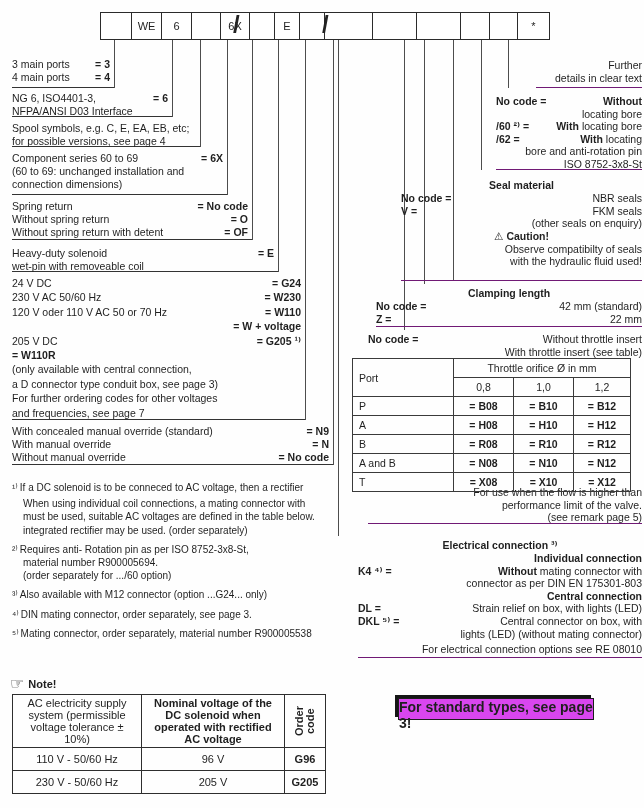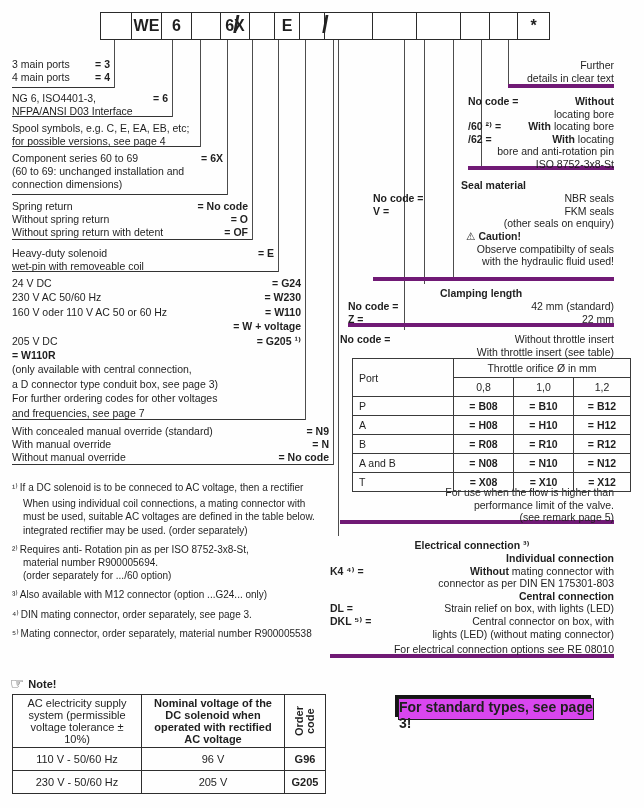--- a/index.html
+++ b/index.html
@@ -1,32 +1,32 @@
 <!DOCTYPE html>
 <html><head>
 <meta charset="utf-8">
 <style>
   html,body{margin:0;padding:0;background:#e8e8e8;}
   .page{position:relative;width:644px;height:808px;background:#fefefe;overflow:hidden;
         font-family:"Liberation Sans","DejaVu Sans",sans-serif;color:#1f1f1f;font-size:10.5px;}
   
   .cellrow{position:absolute;left:100px;top:12px;display:flex;}
   .cbox{height:26px;border:1px solid #2b2b2b;margin-left:-1px;display:flex;align-items:center;
-        justify-content:center;font-weight:bold;font-size:16px;background:#fff;box-sizing:content-box;}
+        justify-content:center;font-weight:normal;font-size:11px;background:#fff;box-sizing:content-box;}
   .cbox:first-child{margin-left:0;}
   .slash{position:absolute;font-size:24px;font-weight:bold;top:11px;color:#222;}
   
   .vline{position:absolute;width:1px;background:#4d4d4d;top:40px;}
   
   .lsec{position:absolute;left:12px;border-bottom:1px solid #333;box-sizing:border-box;padding-top:2px;}
   .lrow{display:flex;justify-content:space-between;line-height:13px;white-space:nowrap;padding-right:4px;}
   .lrow .c{font-weight:bold;}
   .lsec.volt .lrow{line-height:14.4px;}
   
-  .rsec{position:absolute;border-bottom:4px solid #701a75;box-sizing:border-box;padding-top:3px;}
+  .rsec{position:absolute;border-bottom:1px solid #701a75;box-sizing:border-box;padding-top:3px;margin-left:28px;}
   .rrow{display:flex;line-height:12.6px;white-space:nowrap;}
   .rcode{font-weight:bold;}
   .rfill{flex:1;text-align:right;}
   .rfill :where(b,span):empty{display:none;}
   .rhead{text-align:center;font-weight:bold;line-height:13px;white-space:nowrap;}
   .cicon{font-weight:bold;margin-right:3px;}
   
   .ttable{position:absolute;left:352px;top:358px;border-collapse:collapse;font-size:10.5px;color:#1f1f1f;}
   .ttable td{border:1px solid #3a3a3a;text-align:center;padding:0 2px;height:18px;}
   .ttable td.port{text-align:left;padding-left:6px;}
@@ -168,21 +168,21 @@
   <div class="lsec volt" style="top:274px;width:293px;height:146px">
     <div class="lrow">
         <span>24 V DC</span>
         <span class="c">= G24</span>
       </div>
     <div class="lrow">
         <span>230 V AC 50/60 Hz</span>
         <span class="c">= W230</span>
       </div>
     <div class="lrow">
-        <span>160 V oder 110 V AC 50 or 60 Hz</span>
+        <span>120 V oder 110 V AC 50 or 70 Hz</span>
         <span class="c">= W110</span>
       </div>
     <div class="lrow">
         <span></span>
         <span class="c">= W + voltage</span>
       </div>
     <div class="lrow">
         <span>205 V DC</span>
         <span class="c">= G205 ¹⁾</span>
       </div>

